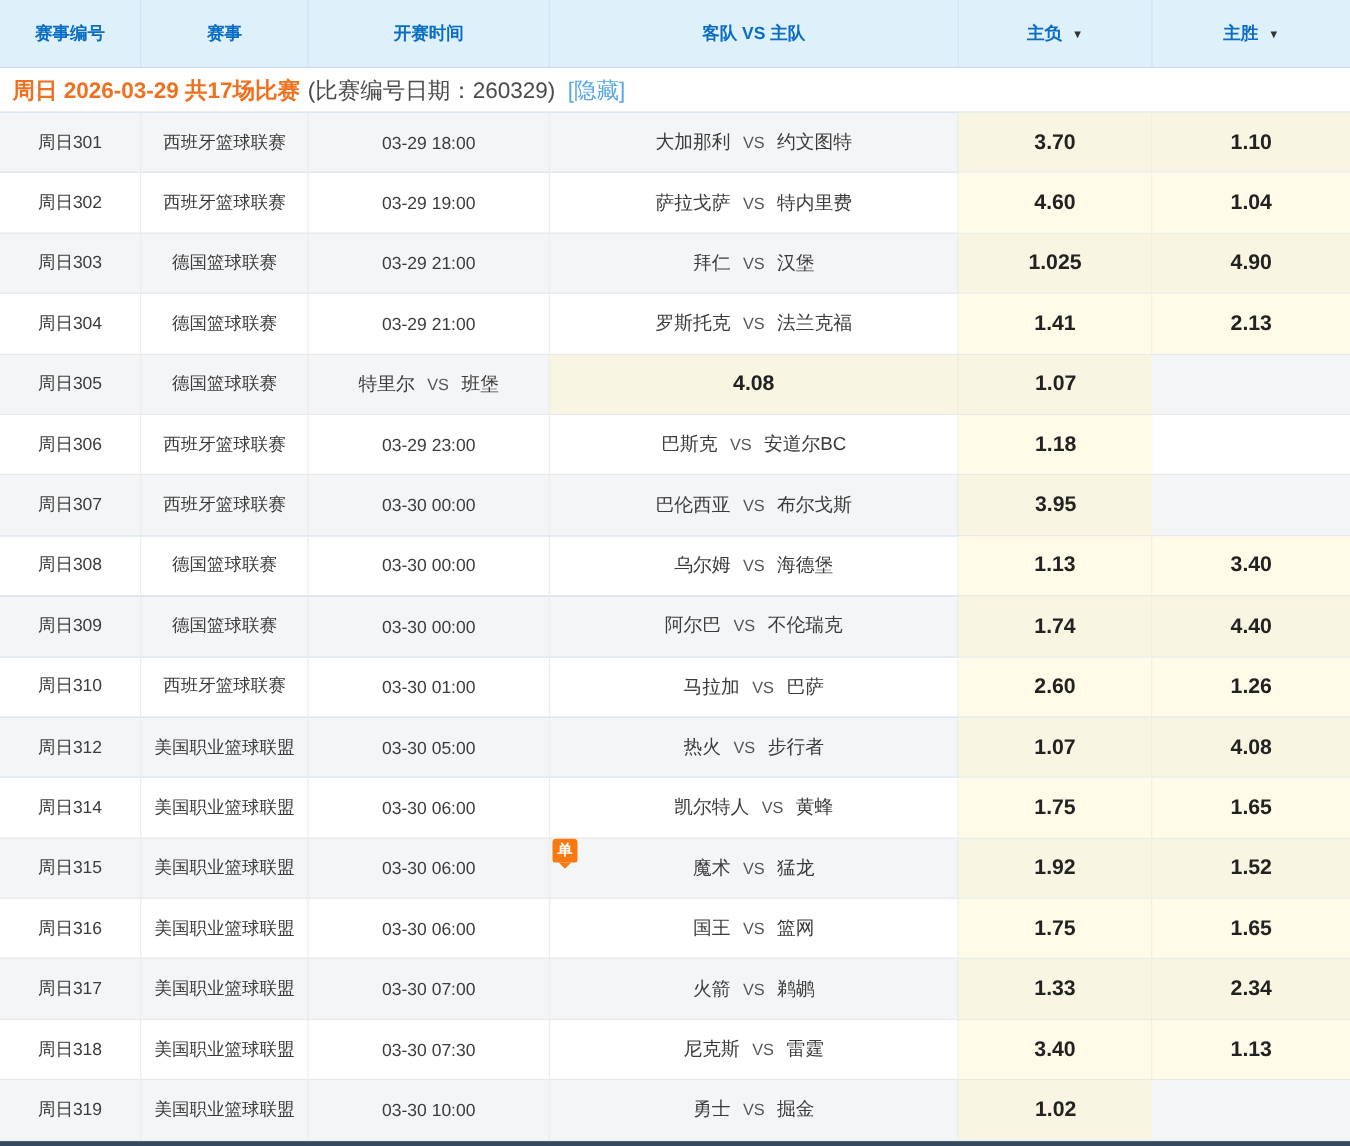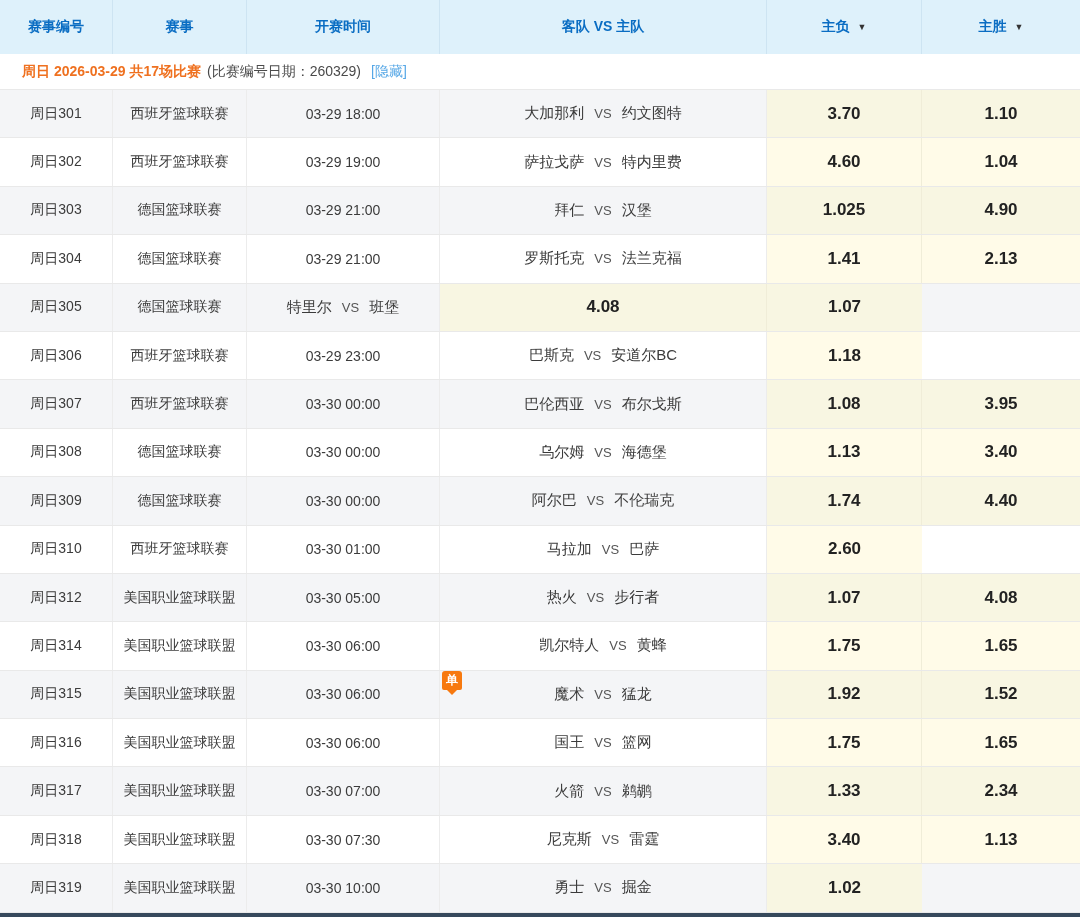--- a/index.html
+++ b/index.html
@@ -44,24 +44,24 @@
     margin-left: 8px;
     line-height: 1;
   }
 
   
   .group-header {
     height: 36px;
     flex: 0 0 auto;
     display: flex;
     align-items: center;
-    padding-left: 22px;
+    padding-left: 10px;
     background: #fff;
     border-bottom: 1px solid #e9e9e9;
-    font-size: 14px;
+    font-size: 18px;
   }
   .gh-date { color: #ef7120; font-weight: bold; }
   .gh-note { color: #4a4a4a; margin-left: 6px; }
   .gh-hide { color: #55a7e6; margin-left: 10px; cursor: pointer; text-decoration: none; }
 
   
   .tbody { flex: 1 1 auto; }
   .row {
     height: 48.4px;
     border-bottom: 1px solid #e9e9e9;
@@ -243,21 +243,20 @@
   <div class="row grid stripe">
     <div class="cell">周日307</div>
     <div class="cell">西班牙篮球联赛</div>
     <div class="cell">03-30 00:00</div>
     <div class="cell c-teams">
 
       <span>巴伦西亚</span>
       <span class="vs">VS</span>
       <span>布尔戈斯</span>
     </div>
-    <div class="cell c-odd">1.08</div>
     <div class="cell c-odd">3.95</div>
   </div>
 
   <div class="row grid">
     <div class="cell">周日308</div>
     <div class="cell">德国篮球联赛</div>
     <div class="cell">03-30 00:00</div>
     <div class="cell c-teams">
 
       <span>乌尔姆</span>
@@ -286,20 +285,21 @@
     <div class="cell">周日310</div>
     <div class="cell">西班牙篮球联赛</div>
     <div class="cell">03-30 01:00</div>
     <div class="cell c-teams">
 
       <span>马拉加</span>
       <span class="vs">VS</span>
       <span>巴萨</span>
     </div>
     <div class="cell c-odd">2.60</div>
+    <div class="cell c-odd">1.26</div>
   </div>
 
   <div class="row grid stripe">
     <div class="cell">周日312</div>
     <div class="cell">美国职业篮球联盟</div>
     <div class="cell">03-30 05:00</div>
     <div class="cell c-teams">
 
       <span>热火</span>
       <span class="vs">VS</span>

